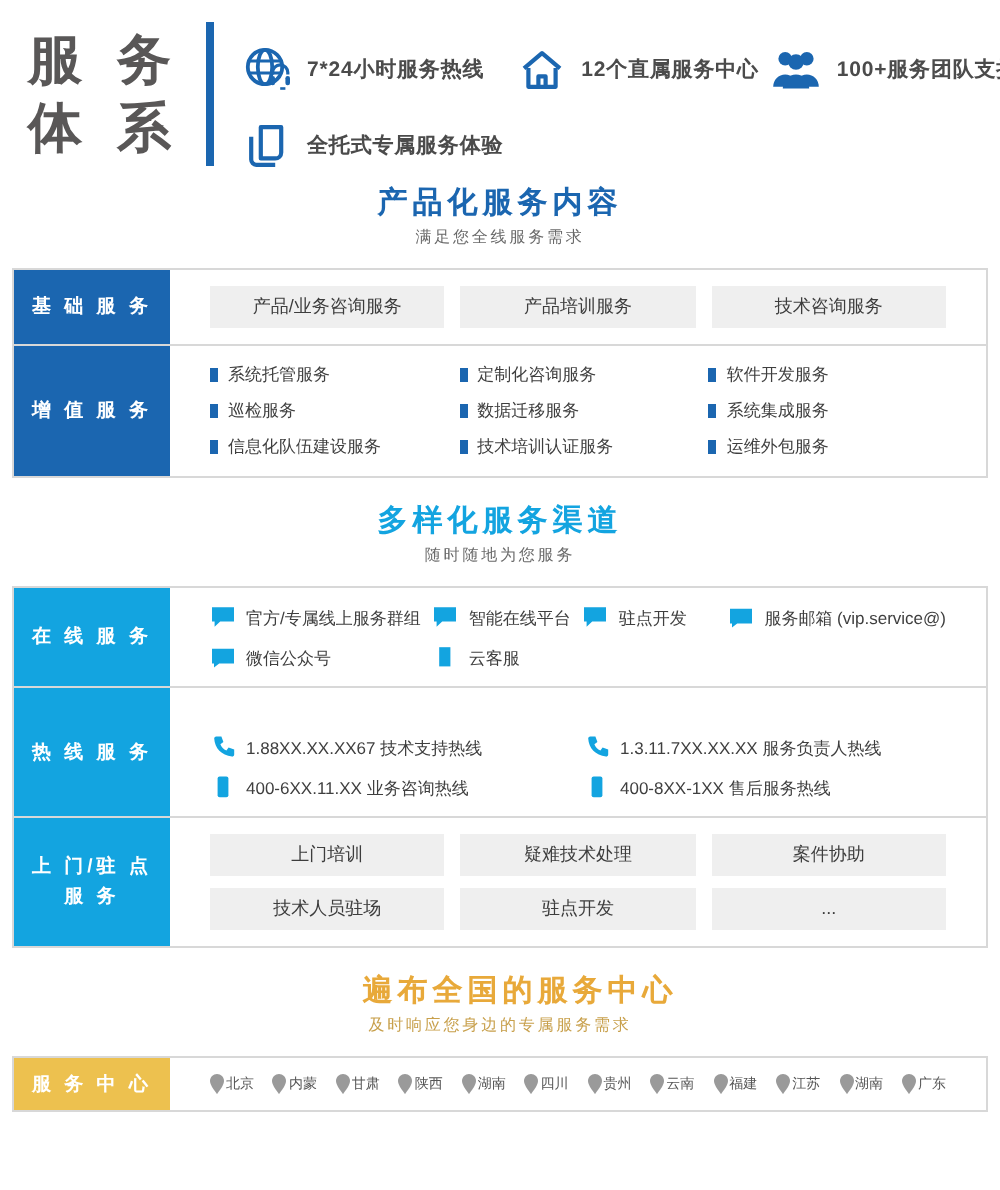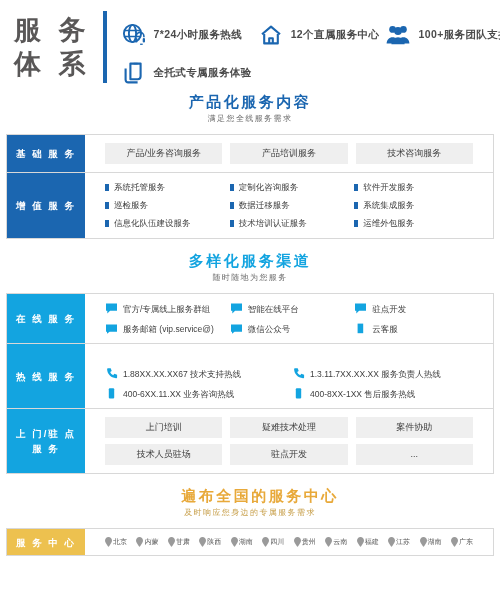--- a/index.html
+++ b/index.html
@@ -57,21 +57,21 @@
     background: #efefef; text-align: center; font-size: 9px; color: #3d3d3d;
     padding: 4px 2px; line-height: 13px; white-space: nowrap; overflow: hidden;
   }
 
   
   .bcols { display: grid; grid-template-columns: repeat(3, 1fr); gap: 5px 6px; width: 100%; text-align: center; }
   .bitem { display: flex; align-items: flex-start; gap: 5px; font-size: 8.5px; line-height: 13px; color: #3f3f3f; white-space: nowrap; }
   .bdot { width: 4px; height: 7px; background: #1b66b0; flex: 0 0 auto; margin-top: 3px; }
 
   
-  .icolist { display: grid; grid-template-columns: repeat(3, 1fr); gap: 7px 6px; width: 100%; }
+  .icolist { display: grid; grid-template-columns: repeat(4, 1fr); gap: 7px 6px; width: 100%; }
   .icolist.two { grid-template-columns: repeat(2, 1fr); margin-top: 15px; }
   .iitem { display: flex; align-items: center; gap: 5px; font-size: 8.5px; color: #3f3f3f; line-height: 12px; white-space: nowrap; }
   .iitem .mini { width: 13px; height: 13px; flex: 0 0 auto; color: #13a4e0; }
   .iitem .mini svg { width: 13px; height: 13px; display: block; }
 
   
   .cities { display: flex; flex-wrap: nowrap; align-items: center; gap: 1px; width: 100%; justify-content: space-between; }
   .city { display: flex; align-items: center; gap: 1px; font-size: 7px; color: #555; white-space: nowrap; }
   .city .pin { width: 7px; height: 10px; flex: 0 0 auto; color: #9a9a9a; }
   .city .pin svg { width: 7px; height: 10px; display: block; }

